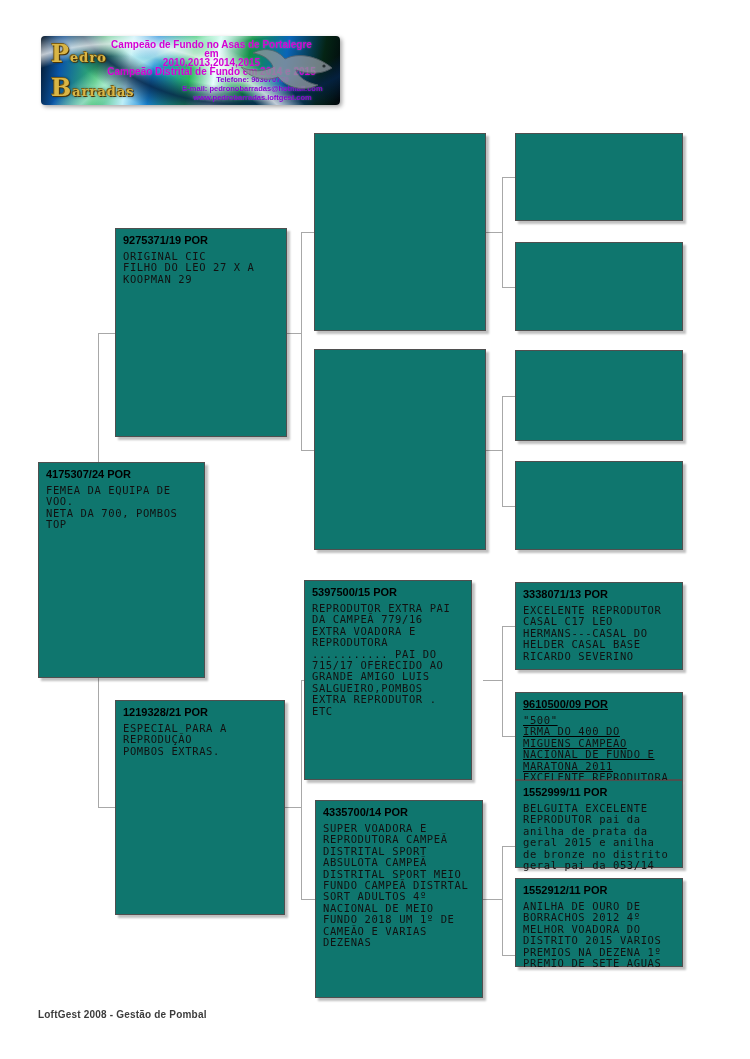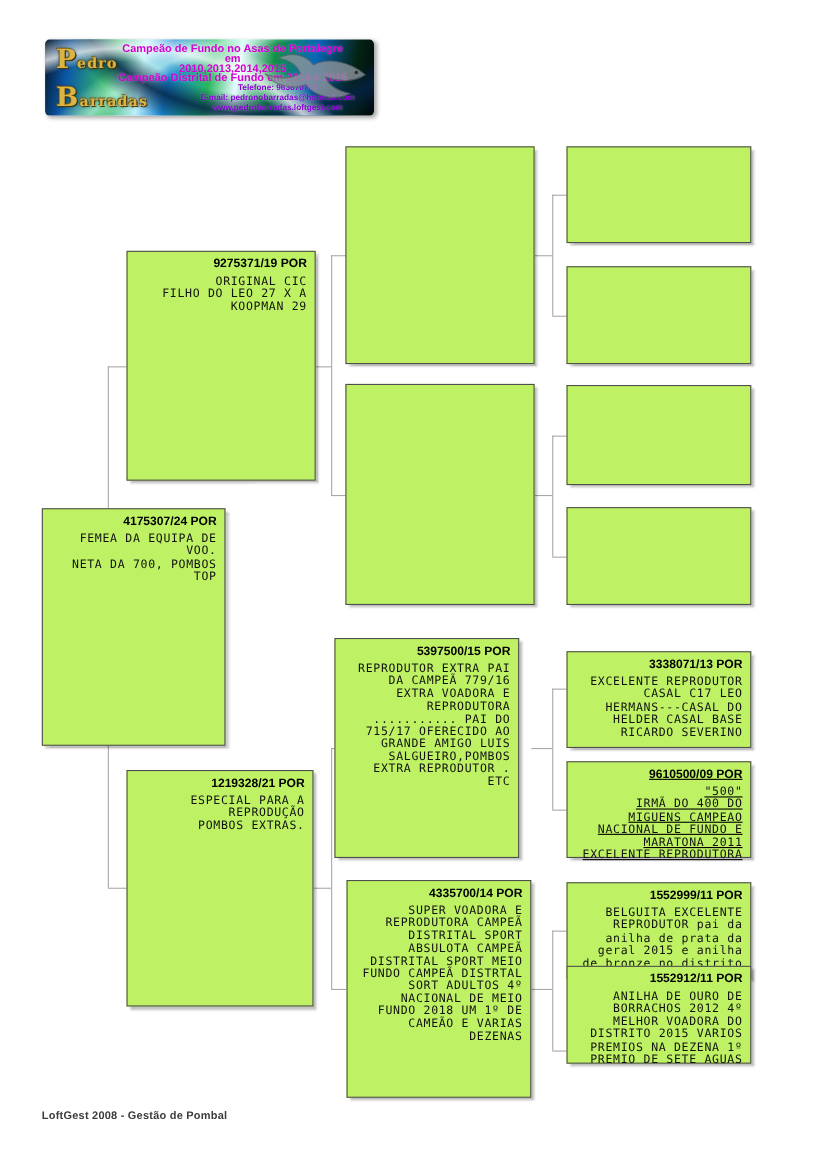--- a/index.html
+++ b/index.html
@@ -29,22 +29,22 @@
   .contact{position:absolute;left:128px;top:39px;width:167px;text-align:center;
     color:#8a00d4;font-size:7.5px;font-weight:bold;line-height:9px;
     text-shadow:0 0 2px rgba(255,255,255,.35);}
   .pigeon{position:absolute;right:2px;top:10px;width:104px;height:50px;opacity:.8;}
 
   
   .ln{position:absolute;background:#a8a8a8;}
   .h{height:1px;} .v{width:1px;}
 
   
-  .pbox{position:absolute;background:#bef264;border:1px solid #4f4f4f;box-sizing:border-box;
-        box-shadow:3px 3px 2px rgba(0,0,0,.25);padding:5px 7px;text-align:right;}
+  .pbox{position:absolute;background:#0f766e;border:1px solid #4f4f4f;box-sizing:border-box;
+        box-shadow:3px 3px 2px rgba(0,0,0,.25);padding:5px 7px;}
   .ring{font:bold 11px "Liberation Sans",sans-serif;color:#000;margin-bottom:5px;white-space:nowrap;}
   .notes{font-family:"DejaVu Sans Mono",monospace;font-size:10.5px;line-height:11.4px;
          letter-spacing:.6px;color:#111;white-space:pre-line;}
 
   
   .footer{position:absolute;left:38px;top:1009px;font-size:10px;color:#3c3c3c;letter-spacing:.2px;font-weight:bold;}
 </style>
 </head>
 <body>
 
@@ -168,38 +168,38 @@
     <div class="notes"></div>
   </div>
   <div class="pbox" style="left:515px;top:350px;width:168px;height:91px;">
     <div class="ring"></div>
     <div class="notes"></div>
   </div>
   <div class="pbox" style="left:515px;top:461px;width:168px;height:89px;">
     <div class="ring"></div>
     <div class="notes"></div>
   </div>
-  <div class="pbox" style="left:515px;top:582px;width:168px;height:88px;margin-top:10px;">
+  <div class="pbox" style="left:515px;top:582px;width:168px;height:88px;">
     <div class="ring">3338071/13 POR</div>
     <div class="notes">EXCELENTE REPRODUTOR
 CASAL C17  LEO
 HERMANS---CASAL DO
 HELDER CASAL BASE
 RICARDO SEVERINO</div>
   </div>
   <div class="pbox" style="left:515px;top:692px;width:168px;height:88px;text-decoration:underline;">
     <div class="ring">9610500/09 POR</div>
     <div class="notes">"500"
 IRMÃ DO 400 DO
 MIGUENS CAMPEAO
 NACIONAL DE FUNDO E
 MARATONA 2011
 EXCELENTE REPRODUTORA</div>
   </div>
-  <div class="pbox" style="left:515px;top:802px;width:168px;height:88px;">
+  <div class="pbox" style="left:515px;top:780px;width:168px;height:88px;">
     <div class="ring">1552999/11 POR</div>
     <div class="notes">BELGUITA EXCELENTE
 REPRODUTOR pai da
 anilha de prata da
 geral 2015 e anilha
 de bronze no distrito
 geral pai da 053/14</div>
   </div>
   <div class="pbox" style="left:515px;top:878px;width:168px;height:89px;">
     <div class="ring">1552912/11 POR</div>

